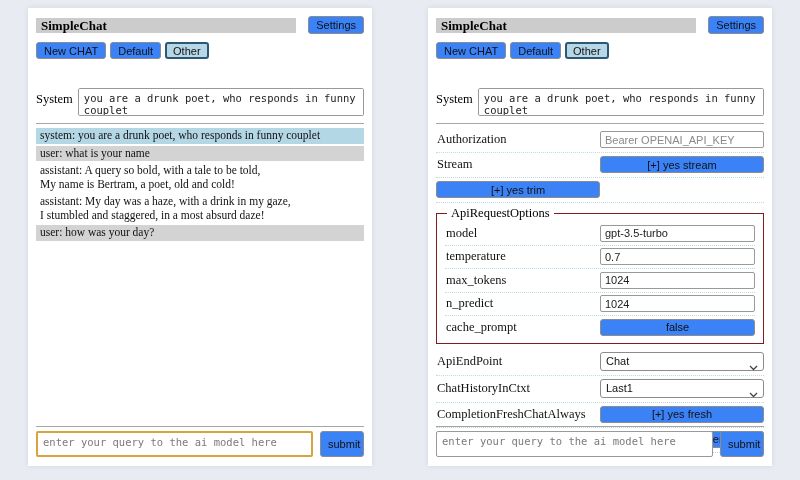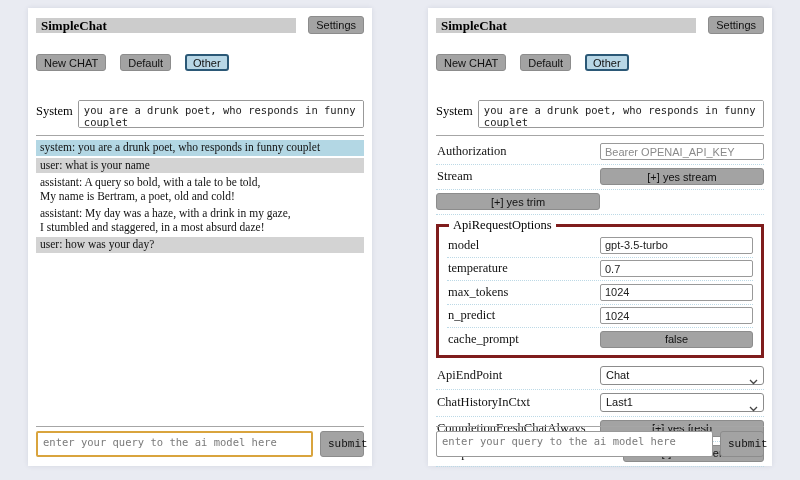--- a/index.html
+++ b/index.html
@@ -20,24 +20,24 @@
 
   
   .hdr { display:flex; align-items:center; }
   .hdr-title {
     flex:1; background: var(--header-bg, #cccccc);
     font-weight:bold; font-size:13px; padding:1px 5px; height:15px;
     line-height:13px; margin-right:12px;
   }
   button {
     font-family:"Liberation Sans", sans-serif; font-size:11px;
-    background:#a3a3a3; border:1px solid #8c8c8c; border-radius:3px;
+    background:#3b82f6; border:1px solid #8c8c8c; border-radius:3px;
     padding:1px 7px; height:18px; color:#111; cursor:pointer;
   }
-  .toolbar { margin-top:20px; display:flex; gap:14px; }
+  .toolbar { margin-top:8px; display:flex; gap:4px; }
   .toolbar button { height:17px; }
   .sess-selected {
     background: var(--selected-btn-bg, #b8d7e6);
     border:2px solid var(--selected-btn-border, #2b5876);
     padding:0 6px;
   }
 
   
   .sysrow { margin-top:29px; display:flex; align-items:flex-start; }
   .sysrow label { font-size:12.5px; padding-top:4px; margin-right:5px; }
@@ -58,21 +58,21 @@
   }
   .msg-system { background: var(--system-msg-bg, #add8e6); }
   .msg-user { background: var(--user-msg-bg, #d3d3d3); }
   .msg-assistant { background:#ffffff; }
 
   
   .bottombar { position:absolute; left:8px; right:8px; bottom:9px; }
   .queryrow { display:flex; align-items:stretch; }
   .query-ta { flex:1; height:26px; }
   .query-ta.focused { border:2px solid var(--query-focus-border, #d9a43e); }
-  .submit-btn { margin-left:7px; width:44px; height:26px; align-self:center;font-family:Liberation Mono, monospace; }
+  .submit-btn { margin-left:7px; width:44px; height:26px; align-self:center; }
 
   
   .settings { margin-top:2px; }
   .srow {
     display:grid; grid-template-columns: 1fr 1fr; align-items:center;
     padding:3px 0 4px 0; border-bottom:1px dotted #bcd9e6;
   }
   .srow .slabel { font-size:12.5px; color:#111; padding-left:1px; }
   .srow input[type=text] {
     font-family:"Liberation Sans", sans-serif; font-size:11px;
@@ -82,21 +82,21 @@
   .srow input::placeholder { color:#8a8a8a; }
   .srow .wbtn { width:100%; height:17px; padding:0; }
   .selectbox {
     position:relative; width:100%; height:19px; background:#fff;
     border:1px solid #8c8c8c; border-radius:3px;
     font-family:"Liberation Sans", sans-serif; font-size:11px;
     line-height:17px; padding:0 18px 0 5px; color:#111; cursor:pointer;
   }
   .selectbox .chev { position:absolute; right:5px; top:6px; }
   fieldset {
-    border:3px solid #7f1d1d; margin:3px 0 5px 0; padding:1px 8px 4px 8px;
+    border:1px solid #7f1d1d; margin:3px 0 5px 0; padding:1px 8px 4px 8px;
   }
   fieldset legend { font-size:12.5px; padding:0 4px; margin-left:2px; }
   fieldset .srow { padding:2.5px 0 3px 0; }
 </style>
 </head>
 <body>
 
 <div class="panel panel-left">
   <div class="hdr">
     <div class="hdr-title">SimpleChat</div>

